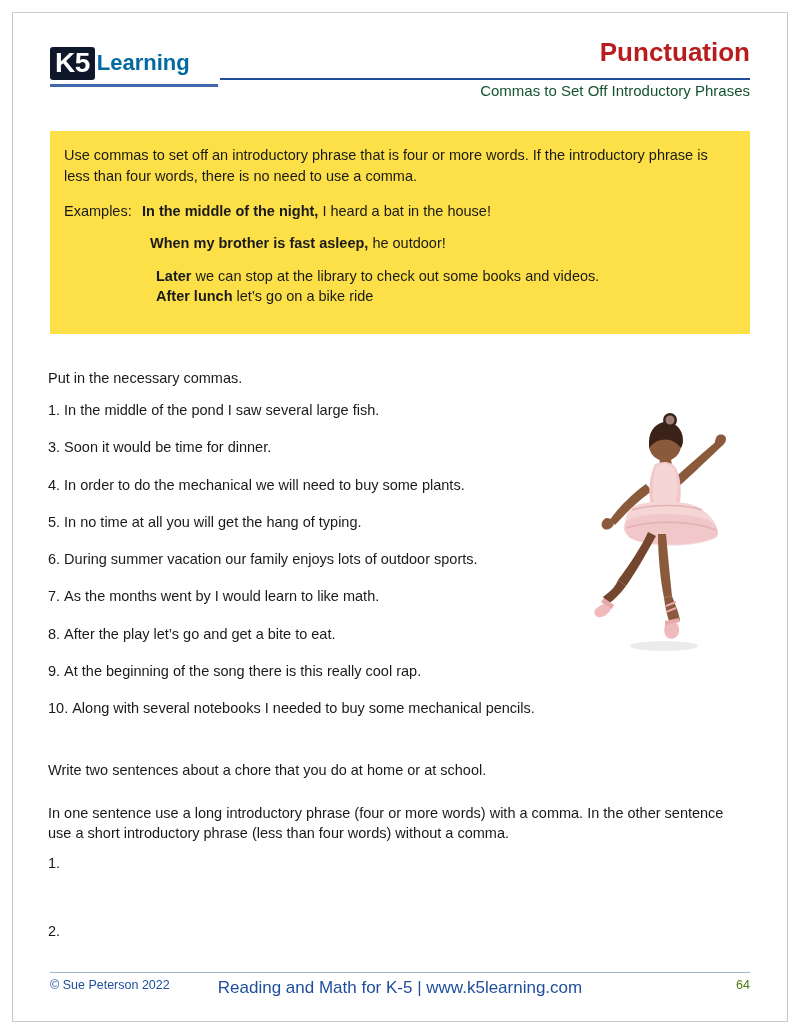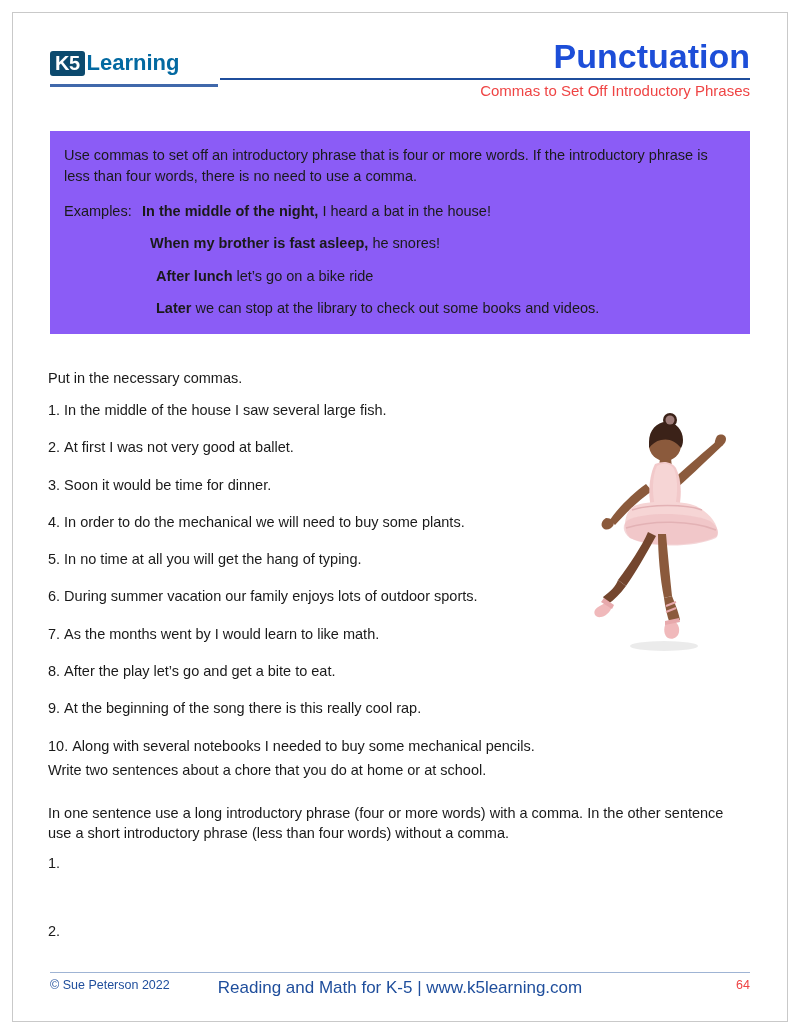--- a/index.html
+++ b/index.html
@@ -42,24 +42,24 @@
     position: absolute;
     left: 0;
     top: 8px;
     width: 165px;
     height: 34px;
     display: flex;
     align-items: center;
   }
   .logo-k5 {
     display: inline-block;
-    background: #0c4a6e;
+    background: #0f172a;
     color: #ffffff;
     font-weight: bold;
-    font-size: 20px;
+    font-size: 28px;
     padding: 2px 5px 3px 5px;
     border-radius: 3px;
     letter-spacing: -0.5px;
     line-height: 1;
   }
   .logo-word {
     font-size: 22px;
     font-weight: bold;
     color: #0369a1;
     margin-left: 2px;
@@ -79,42 +79,42 @@
     left: 170px;
     right: 0;
     top: 40px;
     height: 2px;
     background: #1f4e9c;
   }
   .header-title {
     position: absolute;
     right: 0;
     top: 0;
-    font-size: 34px;
+    font-size: 26px;
     font-weight: bold;
-    color: #1d4ed8;
+    color: #b91c1c;
     text-align: right;
     line-height: 1.1;
   }
   .header-sub {
     position: absolute;
     right: 0;
     top: 44px;
     font-size: 15px;
-    color: #ef4444;
+    color: #14532d;
     text-align: right;
   }
 
   
   .rulebox {
     position: absolute;
     left: 50px;
     top: 131px;
     width: 700px;
-    background: #8b5cf6;
+    background: #fde047;
     box-sizing: border-box;
     padding: 14px 18px 16px 14px;
   }
   .rulebox p {
     margin: 0;
     font-size: 14.5px;
     line-height: 1.45;
     color: #1a1a1a;
   }
   .rulebox .intro {
@@ -202,21 +202,21 @@
     top: 5px;
     text-align: center;
     font-size: 17px;
     color: #1f4e9c;
   }
   .footer-right {
     position: absolute;
     right: 0;
     top: 5px;
     font-size: 12.5px;
-    color: #ef4444;
+    color: #4d7c0f;
   }
 </style>
 </head>
 <body>
 
 <div class="page">
   <div class="page-border"></div>
 
   <div class="header">
     <div class="logo">
@@ -230,37 +230,36 @@
   </div>
 
   <div class="rulebox">
     <p class="intro">Use commas to set off an introductory phrase that is four or more words. If the introductory phrase is less than four words, there is no need to use a comma.</p>
 
     <div class="ex-row">
       <span class="ex-label">Examples:</span><b>In the middle of the night,</b><span> I heard a bat in the house!</span>
     </div>
 
     <div class="ex-row">
-      <span class="ex-indent"></span><b>When my brother is fast asleep,</b><span> he snores!</span>
+      <span class="ex-indent"></span><b>When my brother is fast asleep,</b><span> he outdoor!</span>
+    </div>
+
+    <div class="ex-row last">
+      <span class="ex-indent2"></span><b>Later</b><span> we can stop at the library to check out some books and videos.</span>
     </div>
 
     <div class="ex-row">
       <span class="ex-indent2"></span><b>After lunch</b><span> let’s go on a bike ride</span>
     </div>
-
-    <div class="ex-row last">
-      <span class="ex-indent2"></span><b>Later</b><span> we can stop at the library to check out some books and videos.</span>
-    </div>
   </div>
 
   <div class="instruction" style="top:368px;">Put in the necessary commas.</div>
 
   <ul class="q-list">
-    <li><span class="q-num">1.</span><span>In the middle of the house I saw several large fish.</span></li>
-    <li><span class="q-num">2.</span><span>At first I was not very good at ballet.</span></li>
+    <li><span class="q-num">1.</span><span>In the middle of the pond I saw several large fish.</span></li>
     <li><span class="q-num">3.</span><span>Soon it would be time for dinner.</span></li>
     <li><span class="q-num">4.</span><span>In order to do the mechanical we will need to buy some plants.</span></li>
     <li><span class="q-num">5.</span><span>In no time at all you will get the hang of typing.</span></li>
     <li><span class="q-num">6.</span><span>During summer vacation our family enjoys lots of outdoor sports.</span></li>
     <li><span class="q-num">7.</span><span>As the months went by I would learn to like math.</span></li>
     <li><span class="q-num">8.</span><span>After the play let’s go and get a bite to eat.</span></li>
     <li><span class="q-num">9.</span><span>At the beginning of the song there is this really cool rap.</span></li>
     <li><span class="q-num">10.</span><span>Along with several notebooks I needed to buy some mechanical pencils.</span></li>
   </ul>
 

